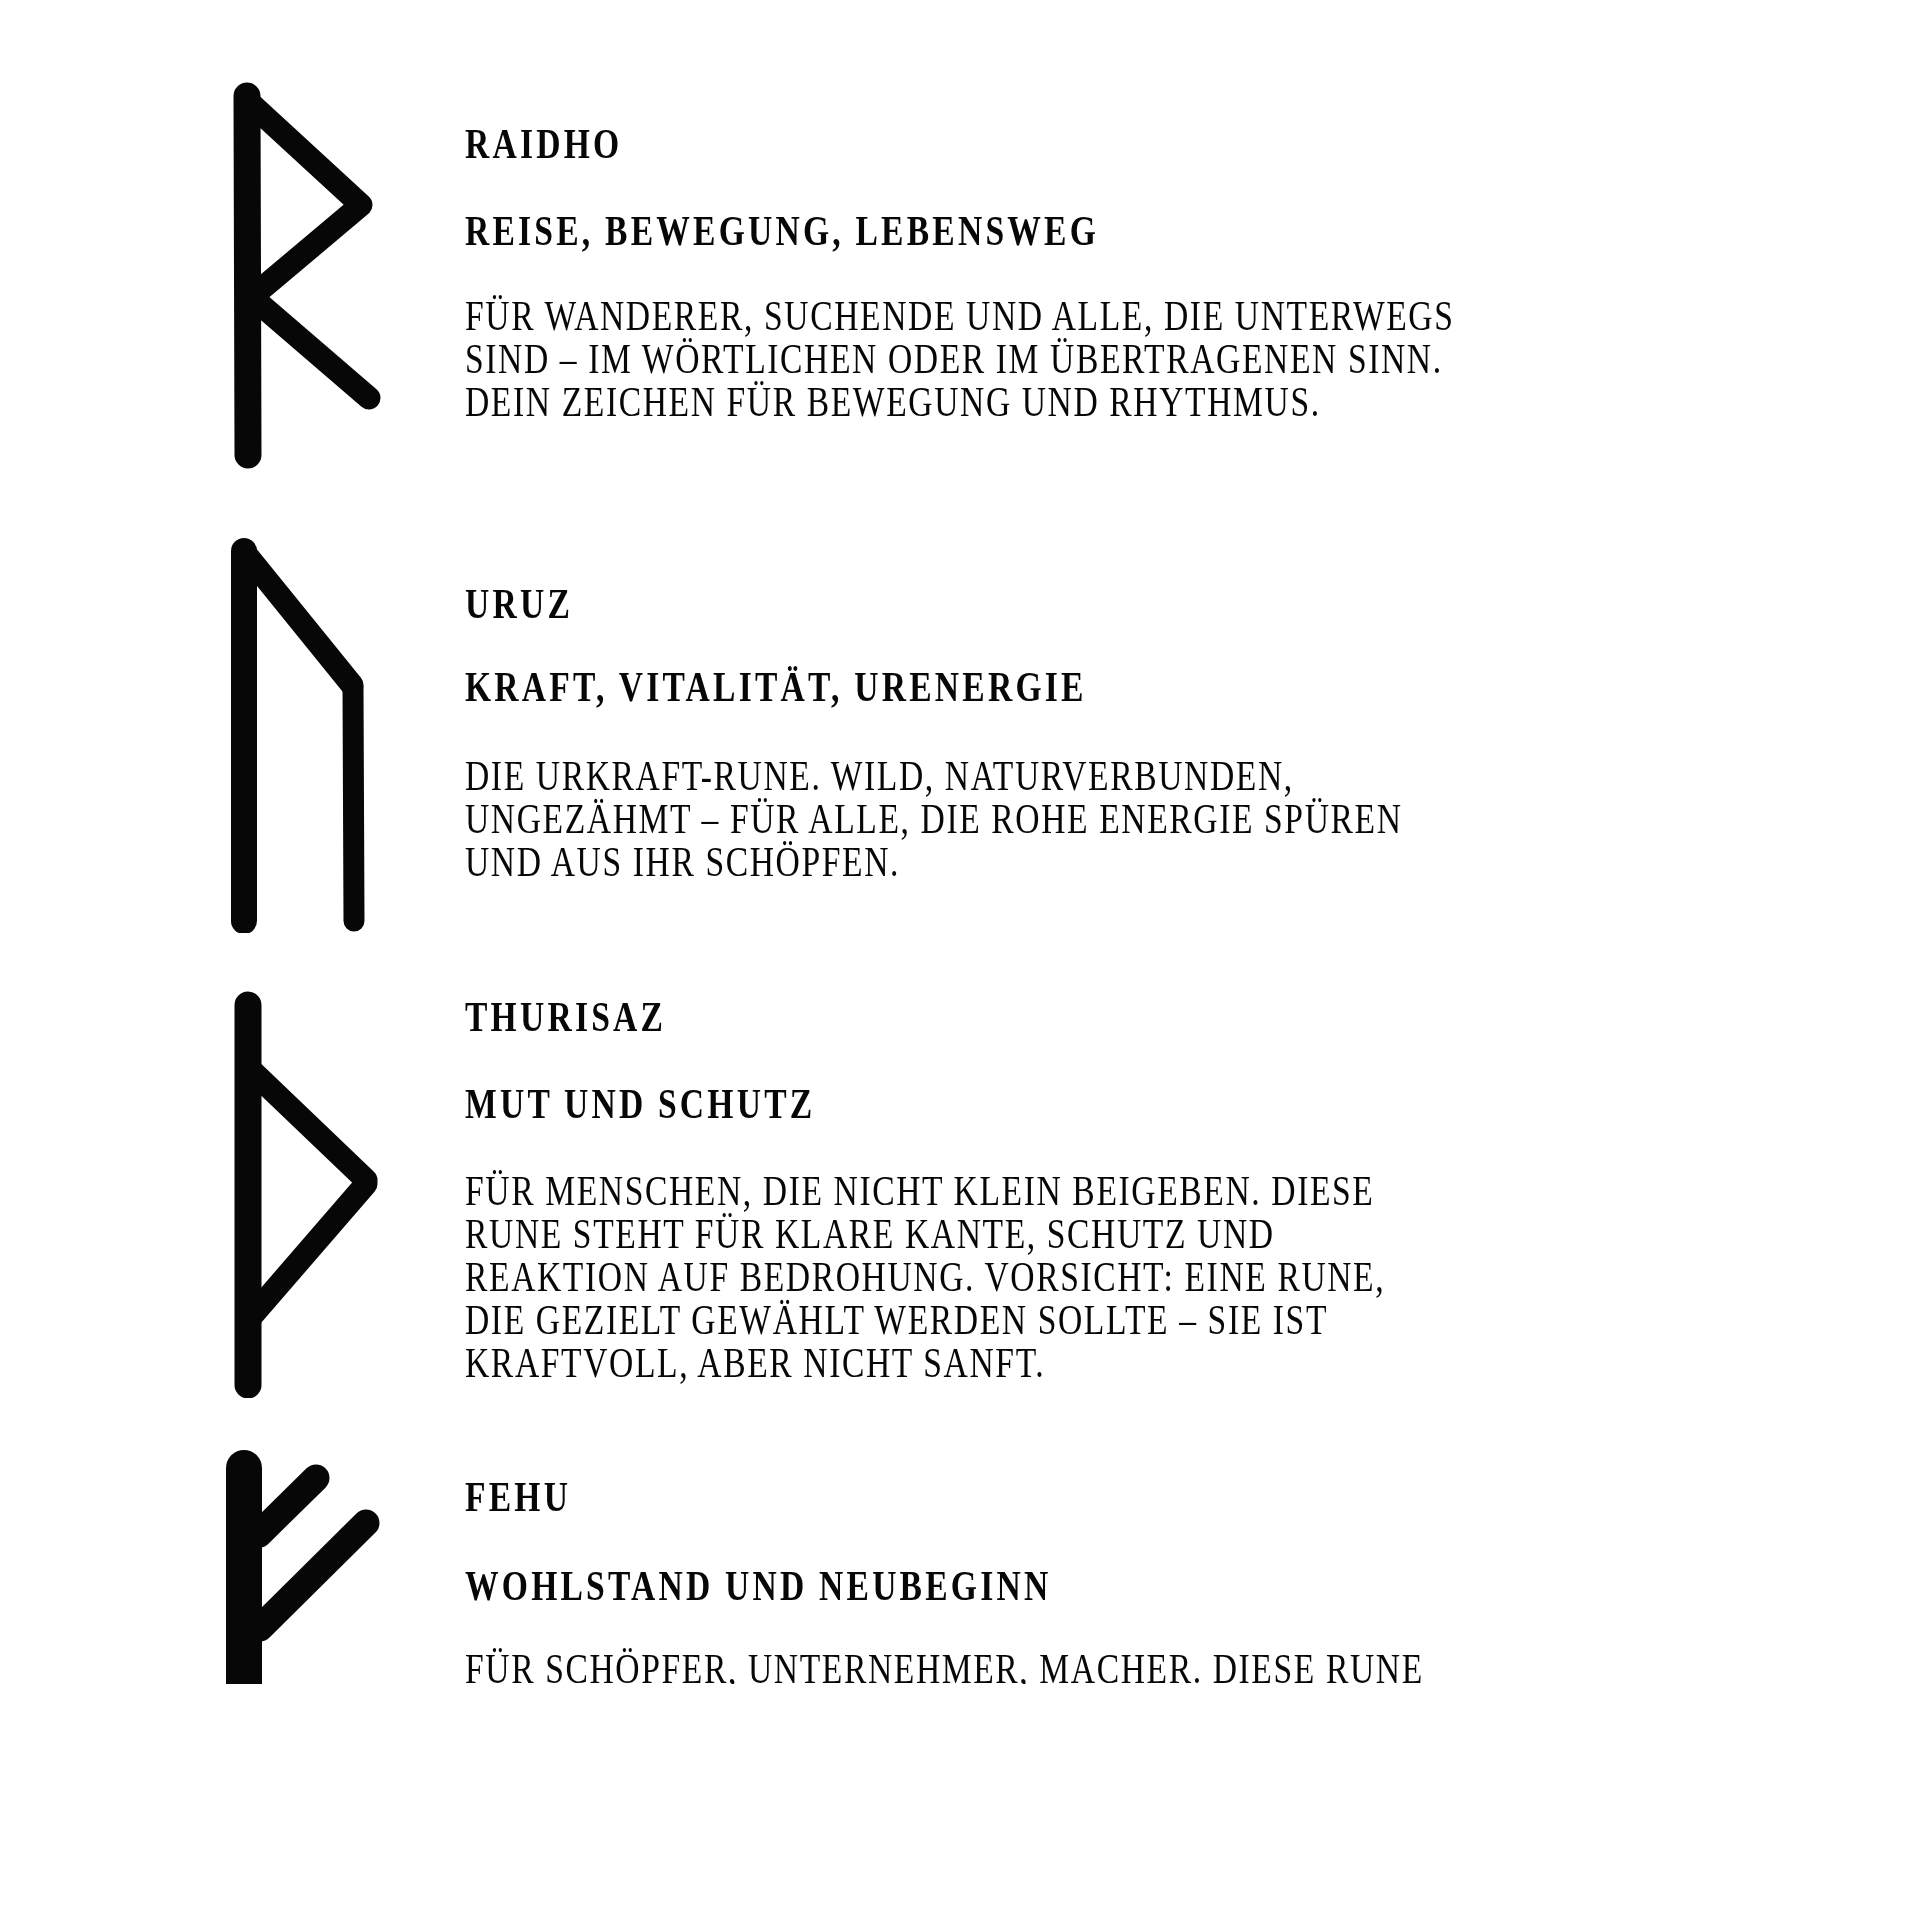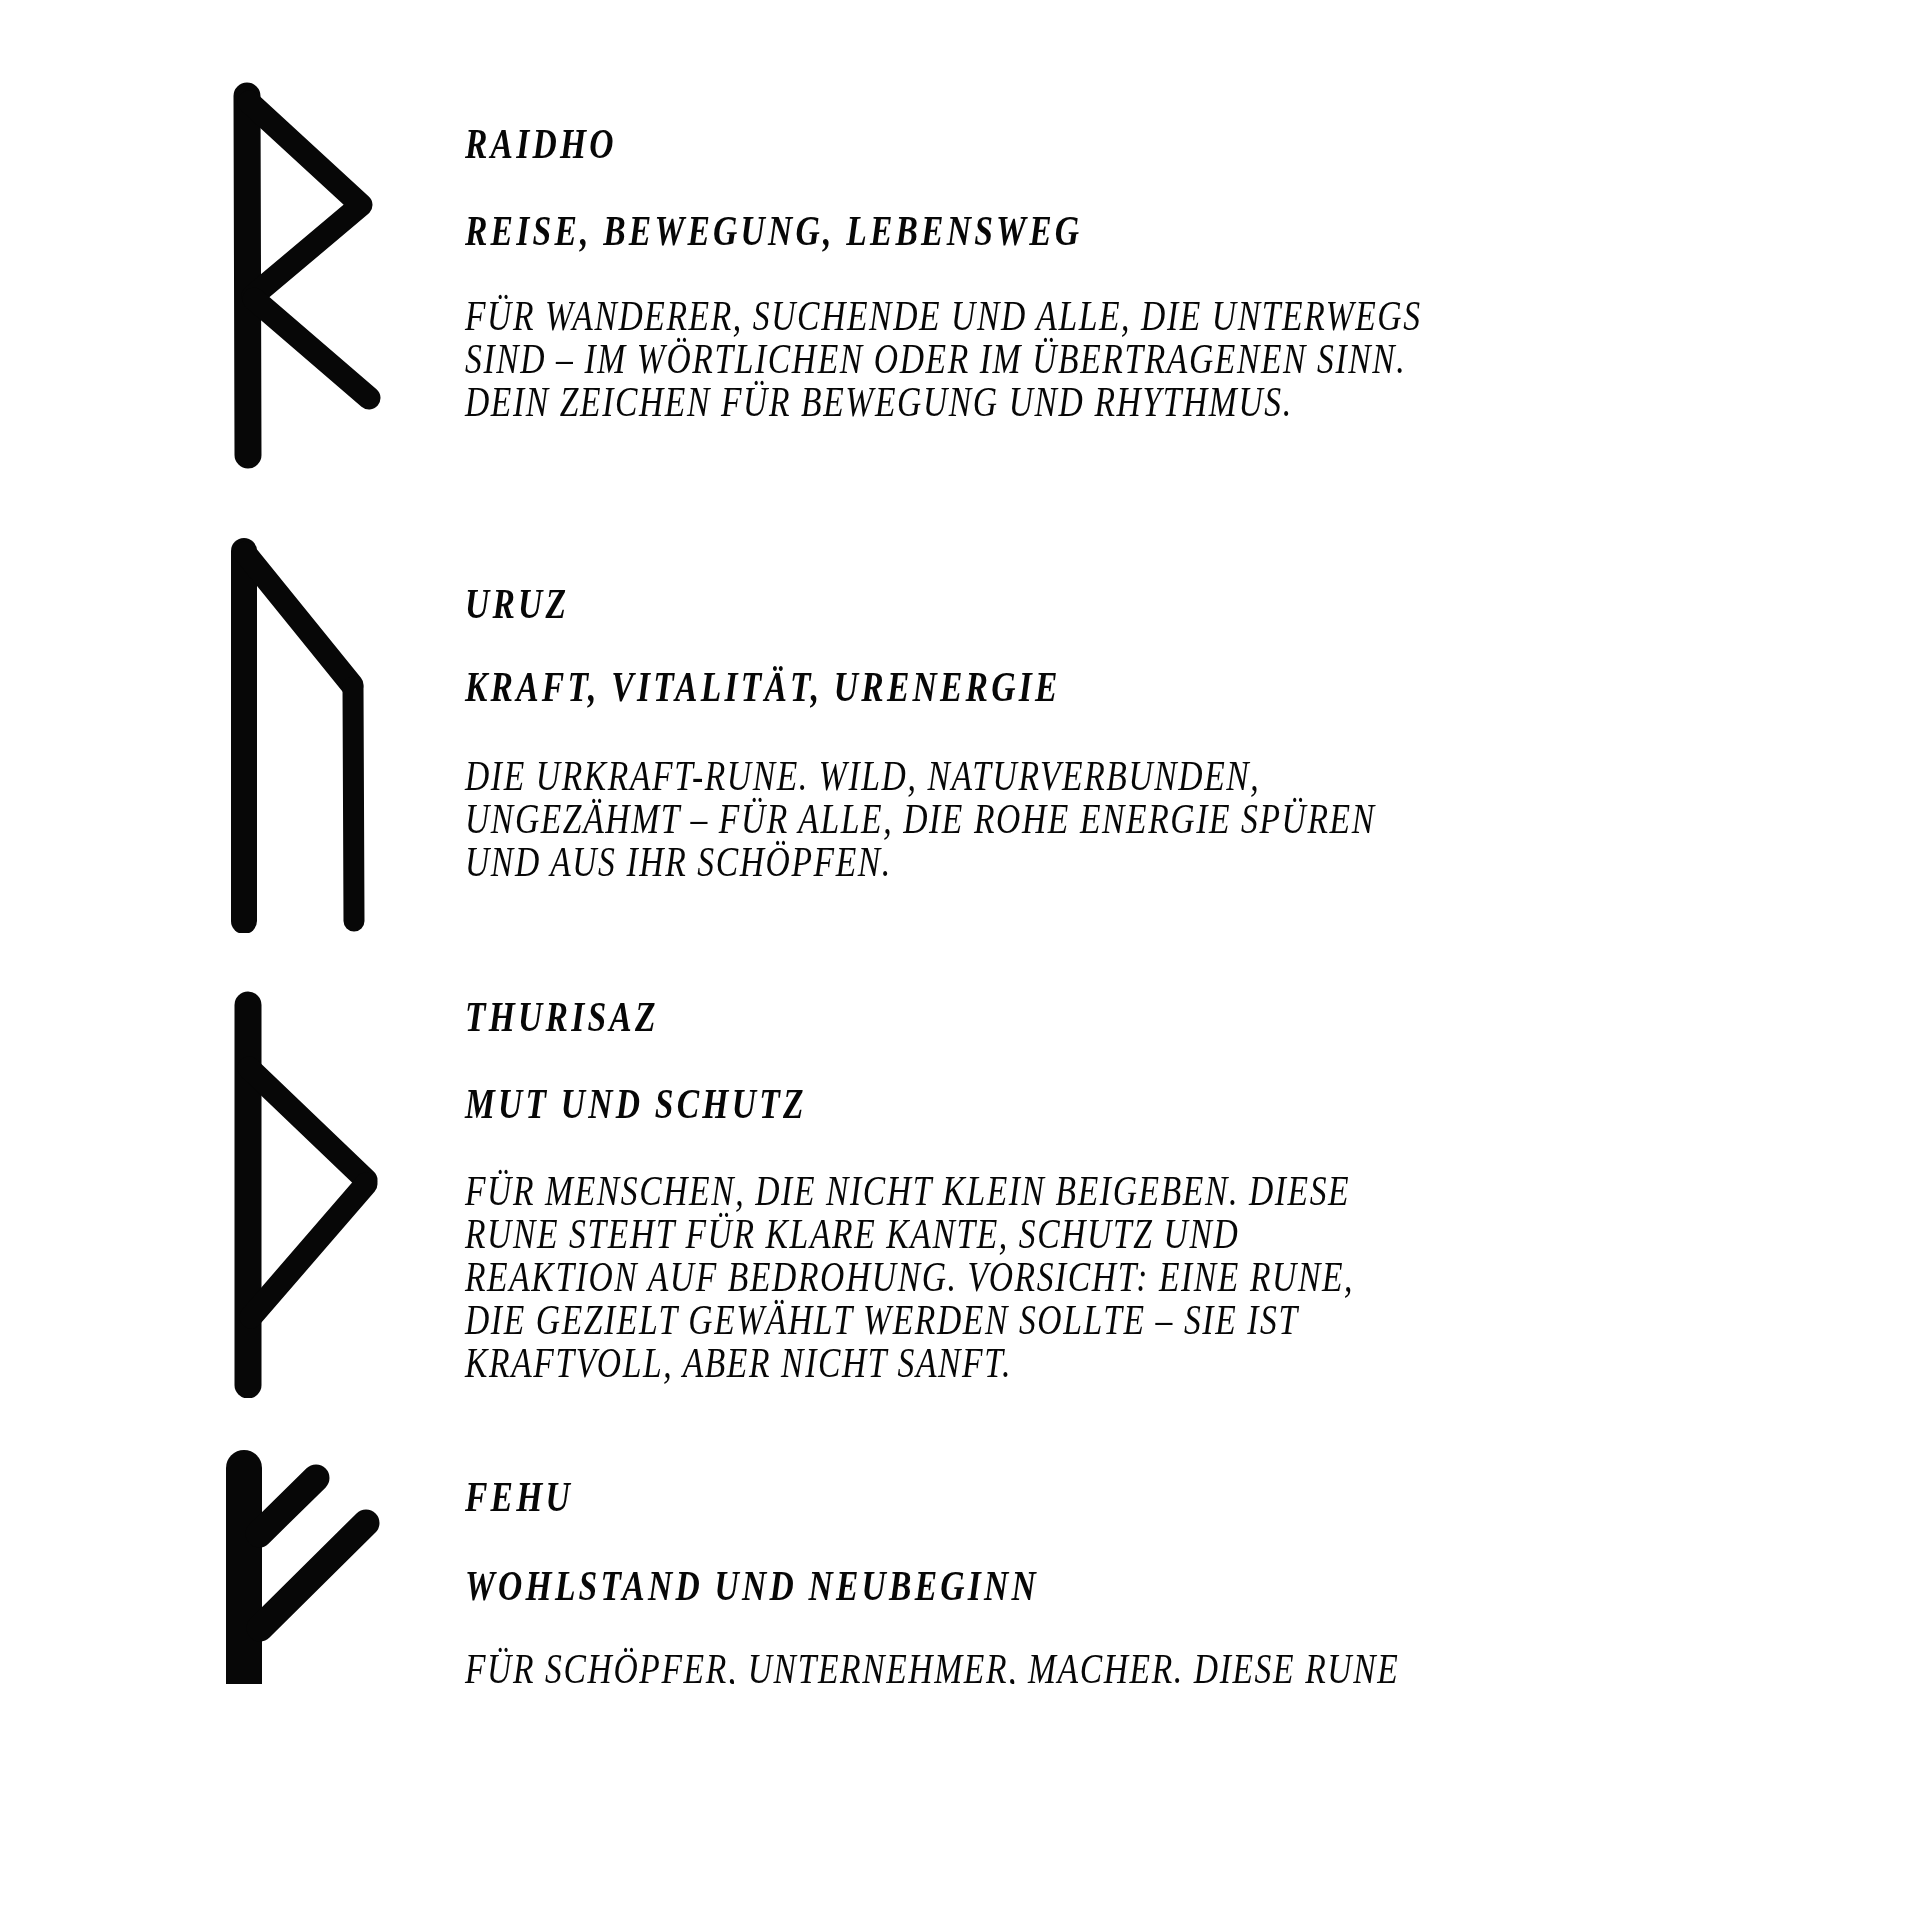--- a/index.html
+++ b/index.html
@@ -3,21 +3,20 @@
 <meta charset="utf-8">
 <style>
   :root { --ink:#070707; --paper:#ffffff; }
   * { margin:0; padding:0; box-sizing:border-box; }
   html,body { background:var(--paper); }
   .page {
     position:relative; width:1920px; height:1684px;
     background:var(--paper); overflow:hidden;
     font-family:"Liberation Serif","DejaVu Serif",serif;
     color:var(--ink);
-    font-style:italic;
   }
   .rune { position:absolute; }
   .rune path {
     stroke:var(--ink); fill:none;
     stroke-linecap:round; stroke-linejoin:round;
   }
   .title, .subtitle {
     position:absolute; left:465px;
     font-size:42px; font-weight:700; letter-spacing:4px;
     transform:scaleX(0.8); transform-origin:0 0;

